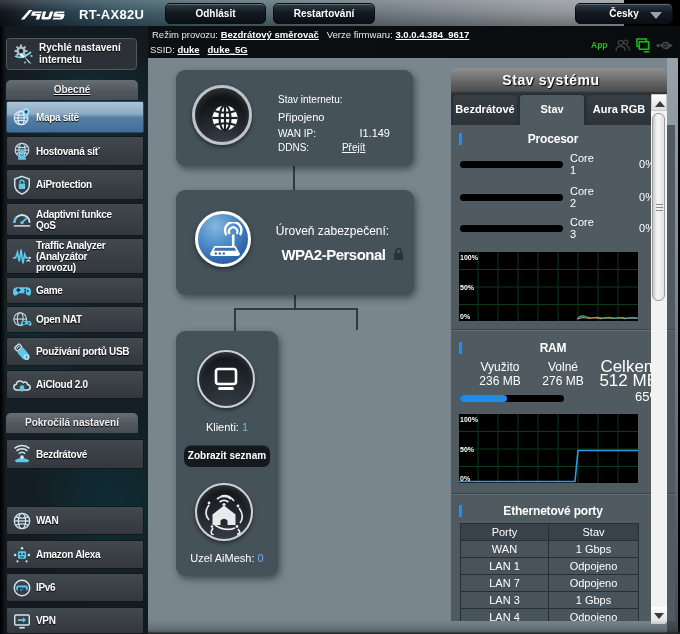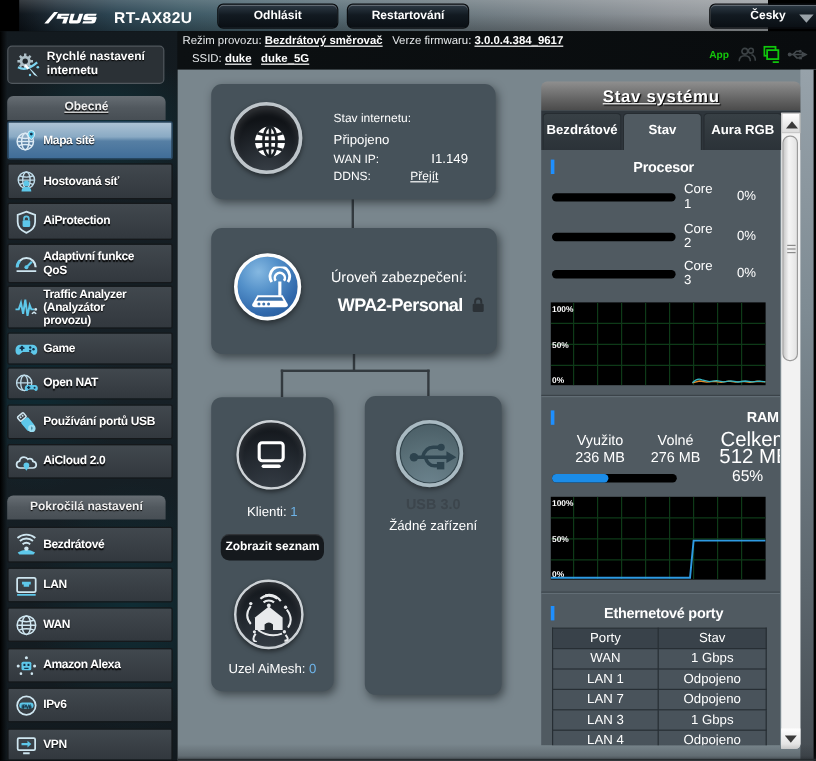--- a/index.html
+++ b/index.html
@@ -4,34 +4,33 @@
 <style>
 * { margin:0; padding:0; box-sizing:border-box; }
 html,body { width:680px; height:634px; overflow:hidden; background:#000; }
 body { font-family:"Liberation Sans", sans-serif; position:relative; }
 #page { position:absolute; left:0; top:0; width:680px; height:634px; }
 .abs { position:absolute; }
 
 
 #topbar { position:absolute; left:0; top:0; width:624px; height:26px;
   background:linear-gradient(90deg,#0b1117 0%,#1b2a35 5%,#2a4452 13%,#3a5763 22%,#4a636e 32%,#596d76 44%,#68767d 57%,#7b848a 72%,#8e9398 87%,#999ea1 100%);
-  margin-left:16px;
 }
 #topbar:after { content:""; position:absolute; left:0; top:0; width:100%; height:100%;
   background:linear-gradient(180deg,rgba(255,255,255,0.18) 0%,rgba(255,255,255,0.02) 45%,rgba(0,0,0,0.25) 100%); }
 #topbar .model { position:absolute; left:79px; top:7px; color:#fff; font-size:13px; font-weight:bold; letter-spacing:0.3px; z-index:3; }
 .tbtn { position:absolute; top:3px; height:21px; background:linear-gradient(180deg,#2e3b46 0%,#121a21 45%,#0a0f14 100%);
   border:1px solid #0a0d10; border-radius:5px; color:#fff; font-size:10px; font-weight:bold; text-align:center; z-index:3;
   box-shadow:inset 0 1px 0 rgba(255,255,255,0.25); line-height:19px; }
 #langbtn .tri { position:absolute; right:10px; top:8px; width:0; height:0; border-left:6px solid transparent; border-right:6px solid transparent; border-top:7px solid #9aa2a8; }
 
 
 #infostrip { position:absolute; left:148px; top:26px; width:532px; height:40px; background:linear-gradient(90deg,#0c1012,#090c0e); color:#e6e9eb; font-size:9.5px; }
 #infostrip .l1 { position:absolute; left:4px; top:3px; white-space:nowrap; }
-#infostrip .l2 { position:absolute; left:12px; top:18px; white-space:nowrap; }
+#infostrip .l2 { position:absolute; left:2px; top:18px; white-space:nowrap; }
 #infostrip a { color:#fff; font-weight:bold; text-decoration:underline; }
 #appTxt { position:absolute; left:443px; top:14px; color:#14c70b; font-weight:bold; font-size:8.5px; letter-spacing:0; }
 
 
 #sidebar { position:absolute; left:0; top:26px; width:148px; height:608px;
   background:radial-gradient(ellipse 120px 90px at 90px 80px, #113139 0%, rgba(17,49,57,0) 70%),
              radial-gradient(ellipse 100px 120px at 30px 300px, #0e2a33 0%, rgba(14,42,51,0) 70%),
              radial-gradient(ellipse 120px 150px at 110px 480px, #0f2d35 0%, rgba(15,45,53,0) 70%),
              linear-gradient(180deg,#131a1f 0%,#162026 50%,#121a1f 100%); }
 #sidebar:before { content:""; position:absolute; left:0; top:0; width:6px; height:100%; background:linear-gradient(90deg,#000 0%,rgba(0,0,0,0) 100%); }
@@ -61,26 +60,26 @@
 #routerCirc { border:3px solid #fdfdfd; background:radial-gradient(circle at 35% 25%, #85b8e1 0%, #5390c9 35%, #3068ab 70%, #235493 100%);
   box-shadow:0 2px 5px rgba(0,0,0,0.5); }
 .bigcirc.dark { border:2px solid #cdd2d6; background:radial-gradient(circle at 50% 120%, #3a424b 0%, #252b32 50%, #14181d 85%);
   box-shadow:inset 0 3px 5px rgba(255,255,255,0.12), 0 2px 4px rgba(0,0,0,0.5); }
 #usbCirc { border:3px solid #a9bac2; background:radial-gradient(circle at 50% 110%, #6d848f 0%, #5a7078 55%, #475a62 100%);
   box-shadow:inset 0 0 0 1px #33454d, 0 2px 4px rgba(0,0,0,0.4); }
 
 
 #sysHead { position:absolute; left:303px; top:10px; width:216px; height:24px; border-radius:5px 5px 0 0; padding-right:16px; box-sizing:border-box;
   background:linear-gradient(180deg,#8f8f8f 0%,#767676 35%,#5e5e5e 70%,#4b4b4b 100%);
-  color:#fff; font-weight:bold; font-size:14px; letter-spacing:0.6px; text-align:center; line-height:25px; text-shadow:1px 1px 1px #000;text-decoration:underline; }
+  color:#fff; font-weight:bold; font-size:14px; letter-spacing:0.6px; text-align:center; line-height:25px; text-shadow:1px 1px 1px #000; }
 #tabs { position:absolute; left:303px; top:34px; width:216px; height:33px; background:#2e353b; }
 .tab { position:absolute; top:2px; height:31px; color:#fff; font-size:11px; font-weight:bold; text-align:center; line-height:29px;
   background:linear-gradient(180deg,#384045,#2b3238); border:1px solid #262c31; border-bottom:none; border-radius:4px 4px 0 0; }
 .tab.on { background:#505a61; }
-#sysBody { position:absolute; left:303px; top:67px; width:199px; height:496px; background:#505a61; overflow:hidden; }
+#sysBody { position:absolute; left:303px; top:67px; width:224px; height:496px; background:#505a61; overflow:hidden; }
 #sysScroll { position:absolute; left:503px; top:36px; width:16px; height:530px; background:#f2f2f2; border-radius:0 0 4px 0; }
 .sect-title { position:absolute; left:6px; width:192px; text-align:center; color:#fff; font-weight:bold; font-size:12px; letter-spacing:-0.2px; }
 .accent { position:absolute; left:8px; width:3px; height:12px; background:#1e8fff; }
 .corebar { position:absolute; left:9px; width:103px; height:7px; background:#000; border-radius:4px; }
 .corelabel { position:absolute; color:#fff; font-size:11px; line-height:12px; }
 .corepct { position:absolute; color:#fff; font-size:11px; right:20px; }
 .chart { position:absolute; left:8px; width:179px; background:#000; }
 .divider { position:absolute; left:0; width:100%; height:2px; border-top:1px solid #3b4349; border-bottom:1px solid #626d75; }
 table.eth { position:absolute; left:9px; border-collapse:collapse; font-size:11px; color:#fff; }
 table.eth td { border:1px solid #272e34; text-align:center; height:17px; padding:0; }
@@ -266,28 +265,20 @@
           <path d="M3 18 Q11 13 19 18 L17.5 20 L4.5 20 Z" fill="#5ec8ea"></path>
           <circle cx="11" cy="14.5" r="2" fill="#cfe6f0"></circle>
           <g fill="none" stroke="#cfe6f0" stroke-width="1.7">
             <path d="M7.5 10.5 A5.5 5.5 0 0 1 14.5 10.5"></path>
             <path d="M5 7.5 A9 9 0 0 1 17 7.5"></path>
             <path d="M2.8 4.8 A12.5 12.5 0 0 1 19.2 4.8"></path>
           </g>
         </svg>
         <span>Bezdrátové</span>
       </div>
-    <div class="mi" style="top:447px;height:29px;">
-        <svg class="ic" viewBox="0 0 22 22">
-          <rect x="2.5" y="4" width="17" height="13" rx="1.5" fill="none" stroke="#cfe6f0" stroke-width="1.6"></rect>
-          <path d="M7 7.5 L15 7.5 L15 10 L13.5 10 L13.5 12 L8.5 12 L8.5 10 L7 10 Z" fill="#5ec8ea"></path>
-          <line x1="2.5" y1="19.5" x2="19.5" y2="19.5" stroke="#5ec8ea" stroke-width="1.8"></line>
-        </svg>
-        <span>LAN</span>
-      </div>
     <div class="mi" style="top:480px;height:29px;">
         <svg class="ic" viewBox="0 0 22 22">
           <g fill="none" stroke="#cfe6f0" stroke-width="1.4">
             <circle cx="11" cy="11" r="8.5"></circle>
             <ellipse cx="11" cy="11" rx="4" ry="8.5"></ellipse>
             <line x1="2.5" y1="11" x2="19.5" y2="11"></line>
             <path d="M4 6.5 Q11 9 18 6.5"></path>
             <path d="M4 15.5 Q11 13 18 15.5"></path>
           </g>
         </svg>
@@ -399,36 +390,20 @@
           <path d="M12 39 Q8 45 13 46 M33 12 Q28 5 20 7 M37 40 Q41 45 36 45"></path>
         </g>
         <circle cx="8" cy="14" r="1.4" fill="#e8eaec"></circle>
         <circle cx="37" cy="17" r="1.4" fill="#e8eaec"></circle>
         <circle cx="36" cy="37.5" r="1.4" fill="#e8eaec"></circle>
         <circle cx="11" cy="37.5" r="1.3" fill="#e8eaec"></circle>
       </svg>
       <div class="abs" style="left:0;top:221px;width:100%;text-align:center;color:#fff;font-size:11px;">Uzel AiMesh: <span style="color:#6db3e8;">0</span></div>
     </div>
 
-    <div class="panel" style="left:156px;top:272px;width:114px;height:249px;">
-      <div class="bigcirc" id="usbCirc" style="left:26px;top:20px;width:56px;height:56px;"></div>
-      <svg class="abs" style="left:36px;top:31px;" width="42" height="40" viewBox="0 0 38 36">
-        <g fill="none" stroke="#2d434e" stroke-width="2.6">
-          <path d="M4 18 L30 18"></path>
-          <path d="M11 18 Q13 10.5 19 10.5 L23 10.5"></path>
-          <path d="M13 18 Q15 24.5 20 24.5 L22 24.5"></path>
-        </g>
-        <circle cx="4.5" cy="18" r="3.2" fill="#2d434e"></circle>
-        <circle cx="25" cy="10.5" r="2.7" fill="#2d434e"></circle>
-        <rect x="21.8" y="21.6" width="5.6" height="5.6" fill="#2d434e"></rect>
-        <path d="M29 13.6 L36.5 18 L29 22.4 Z" fill="#2d434e"></path>
-      </svg>
-      <div class="abs" style="left:0;top:83px;width:100%;text-align:center;color:#3c454c;font-size:12px;font-weight:bold;">USB 3.0</div>
-      <div class="abs" style="left:0;top:103px;width:100%;text-align:center;color:#fff;font-size:11px;">Žádné zařízení</div>
-    </div>
 
     <div id="sysHead">Stav systému</div>
     <div id="tabs">
       <div class="tab" style="left:1px;width:66px;">Bezdrátové</div>
       <div class="tab on" style="left:68px;width:66px;">Stav</div>
       <div class="tab" style="left:135px;width:66px;">Aura RGB</div>
     </div>
     <div id="sysBody">
 
       <div class="accent" style="top:8px;"></div>
@@ -460,21 +435,21 @@
           <path d="M118 67 L124 65.5 L130 66.5 L136 65.8 L142 66.6 L148 65.6 L154 66.5 L160 65.8 L166 66.6 L172 65.7 L179 66.3" fill="none" stroke="#e08b2d" stroke-width="1.1"></path>
           <path d="M118 67 Q122 62.5 126 64.5 L132 66 L138 65.2 L144 66.2 L150 65.4 L156 66.3 L162 65.5 L168 66.2 L174 65.6 L179 66.2" fill="none" stroke="#35b6c3" stroke-width="1.1"></path>
           <text x="1" y="8" fill="#fff" font-size="7" font-weight="bold" font-family="Liberation Sans">100%</text>
           <text x="1" y="38" fill="#fff" font-size="7" font-weight="bold" font-family="Liberation Sans">50%</text>
           <text x="1" y="67" fill="#fff" font-size="7" font-weight="bold" font-family="Liberation Sans">0%</text>
         </svg>
       </div>
       <div class="divider" style="top:204px;"></div>
 
       <div class="accent" style="top:217px;"></div>
-      <div class="sect-title" style="top:216px;text-align:right;">RAM</div>
+      <div class="sect-title" style="top:216px;">RAM</div>
       <div class="abs" style="left:9px;top:235px;width:80px;text-align:center;color:#fff;font-size:12px;line-height:14px;">Využito<br>236 MB</div>
       <div class="abs" style="left:72px;top:235px;width:80px;text-align:center;color:#fff;font-size:12px;line-height:14px;">Volné<br>276 MB</div>
       <div class="abs" style="left:127px;top:235px;width:80px;text-align:right;color:#fff;font-size:17px;line-height:14px;">Celkem<br>512 MB</div>
       <div class="corebar" style="top:270px;left:9px;width:104px;">
           <div style="position:absolute;left:0;top:0;width:47px;height:7px;background:#1b8ce8;border-radius:4px;"></div>
         </div>
       <div class="abs" style="right:14px;top:264px;color:#fff;font-size:13px;">65%</div>
       <div class="chart" style="top:289px;height:69px;">
         <svg width="179" height="69" viewBox="0 0 179 69">
           <g stroke="#0e3a18" stroke-width="1">

